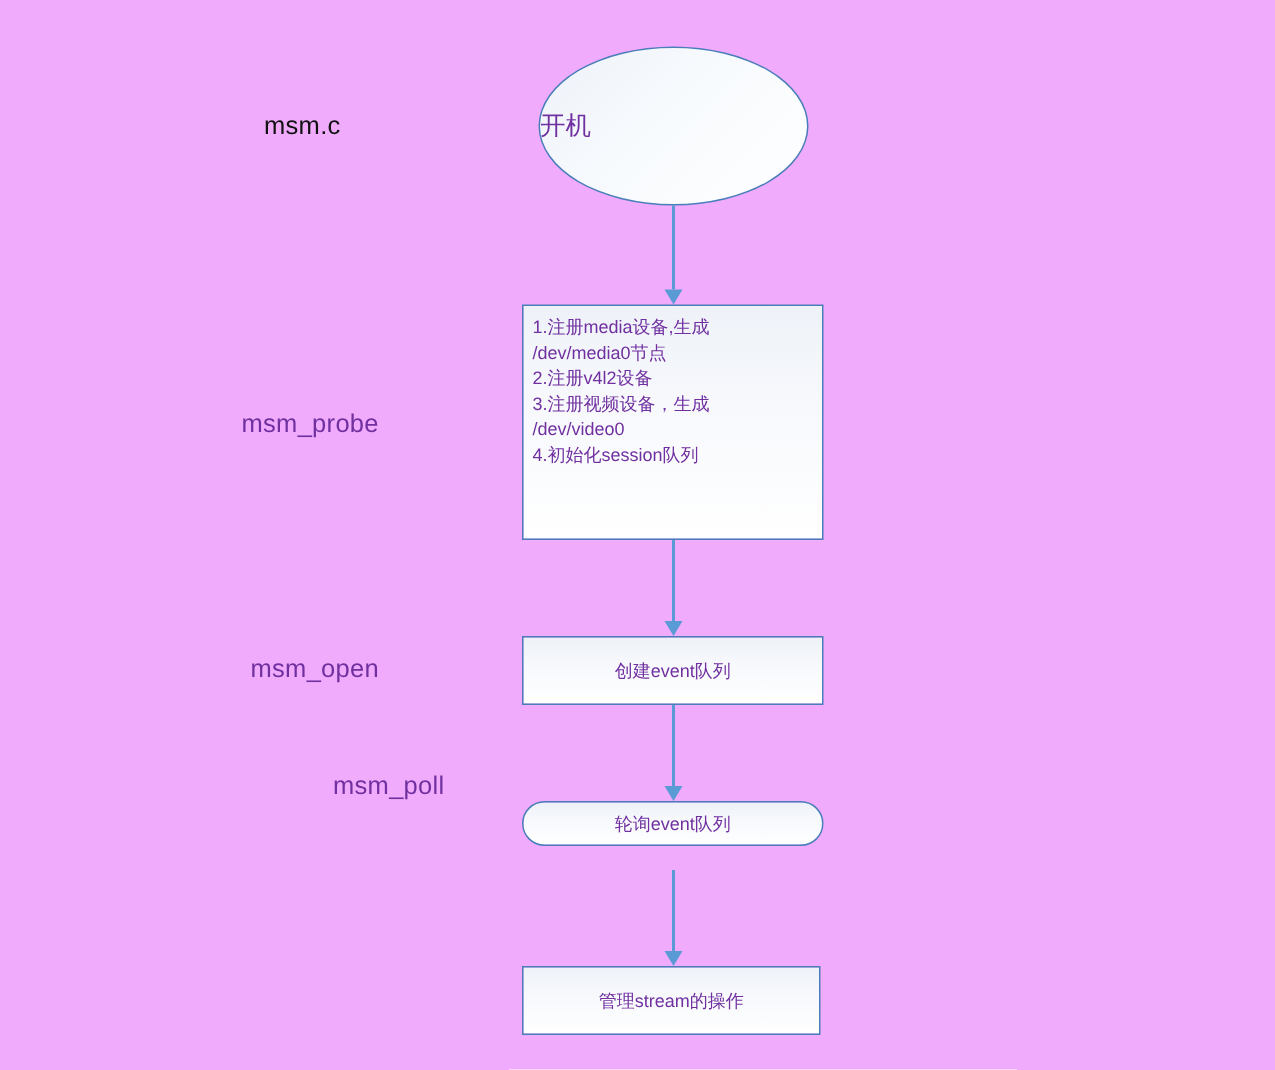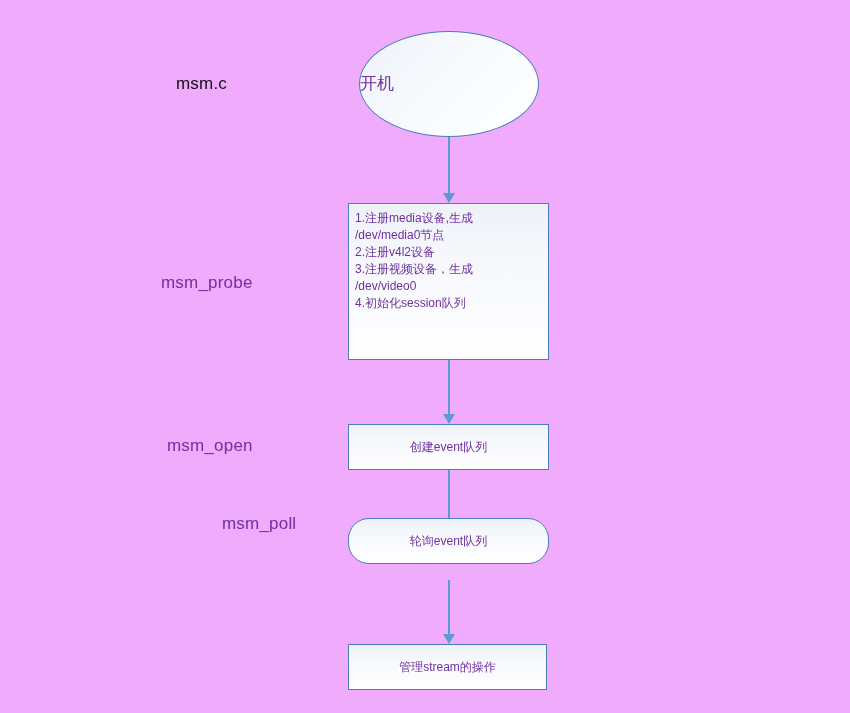--- a/index.html
+++ b/index.html
@@ -134,21 +134,21 @@
 
   <div class="node-box" style="left:348px; top:424px; width:201px; height:46px;">
     <span class="node-text">创建event队列</span>
   </div>
 
   <div class="connector" style="left:448px; top:470px; height:64px;">
     <div class="shaft" style="height:54px;"></div>
     <div class="head" style="top:54px;"></div>
   </div>
 
-  <div class="node-box" style="left:348px; top:518px; width:201px; height:46px;border-radius:21px;">
+  <div class="node-box" style="left:348px; top:534px; width:201px; height:30px;border-radius:21px;">
     <span class="node-text">轮询event队列</span>
   </div>
 
   <div class="connector" style="left:448px; top:580px; height:64px;">
     <div class="shaft" style="height:54px;"></div>
     <div class="head" style="top:54px;"></div>
   </div>
 
   <div class="node-box" style="left:348px; top:644px; width:199px; height:46px;">
     <span class="node-text">管理stream的操作</span>

